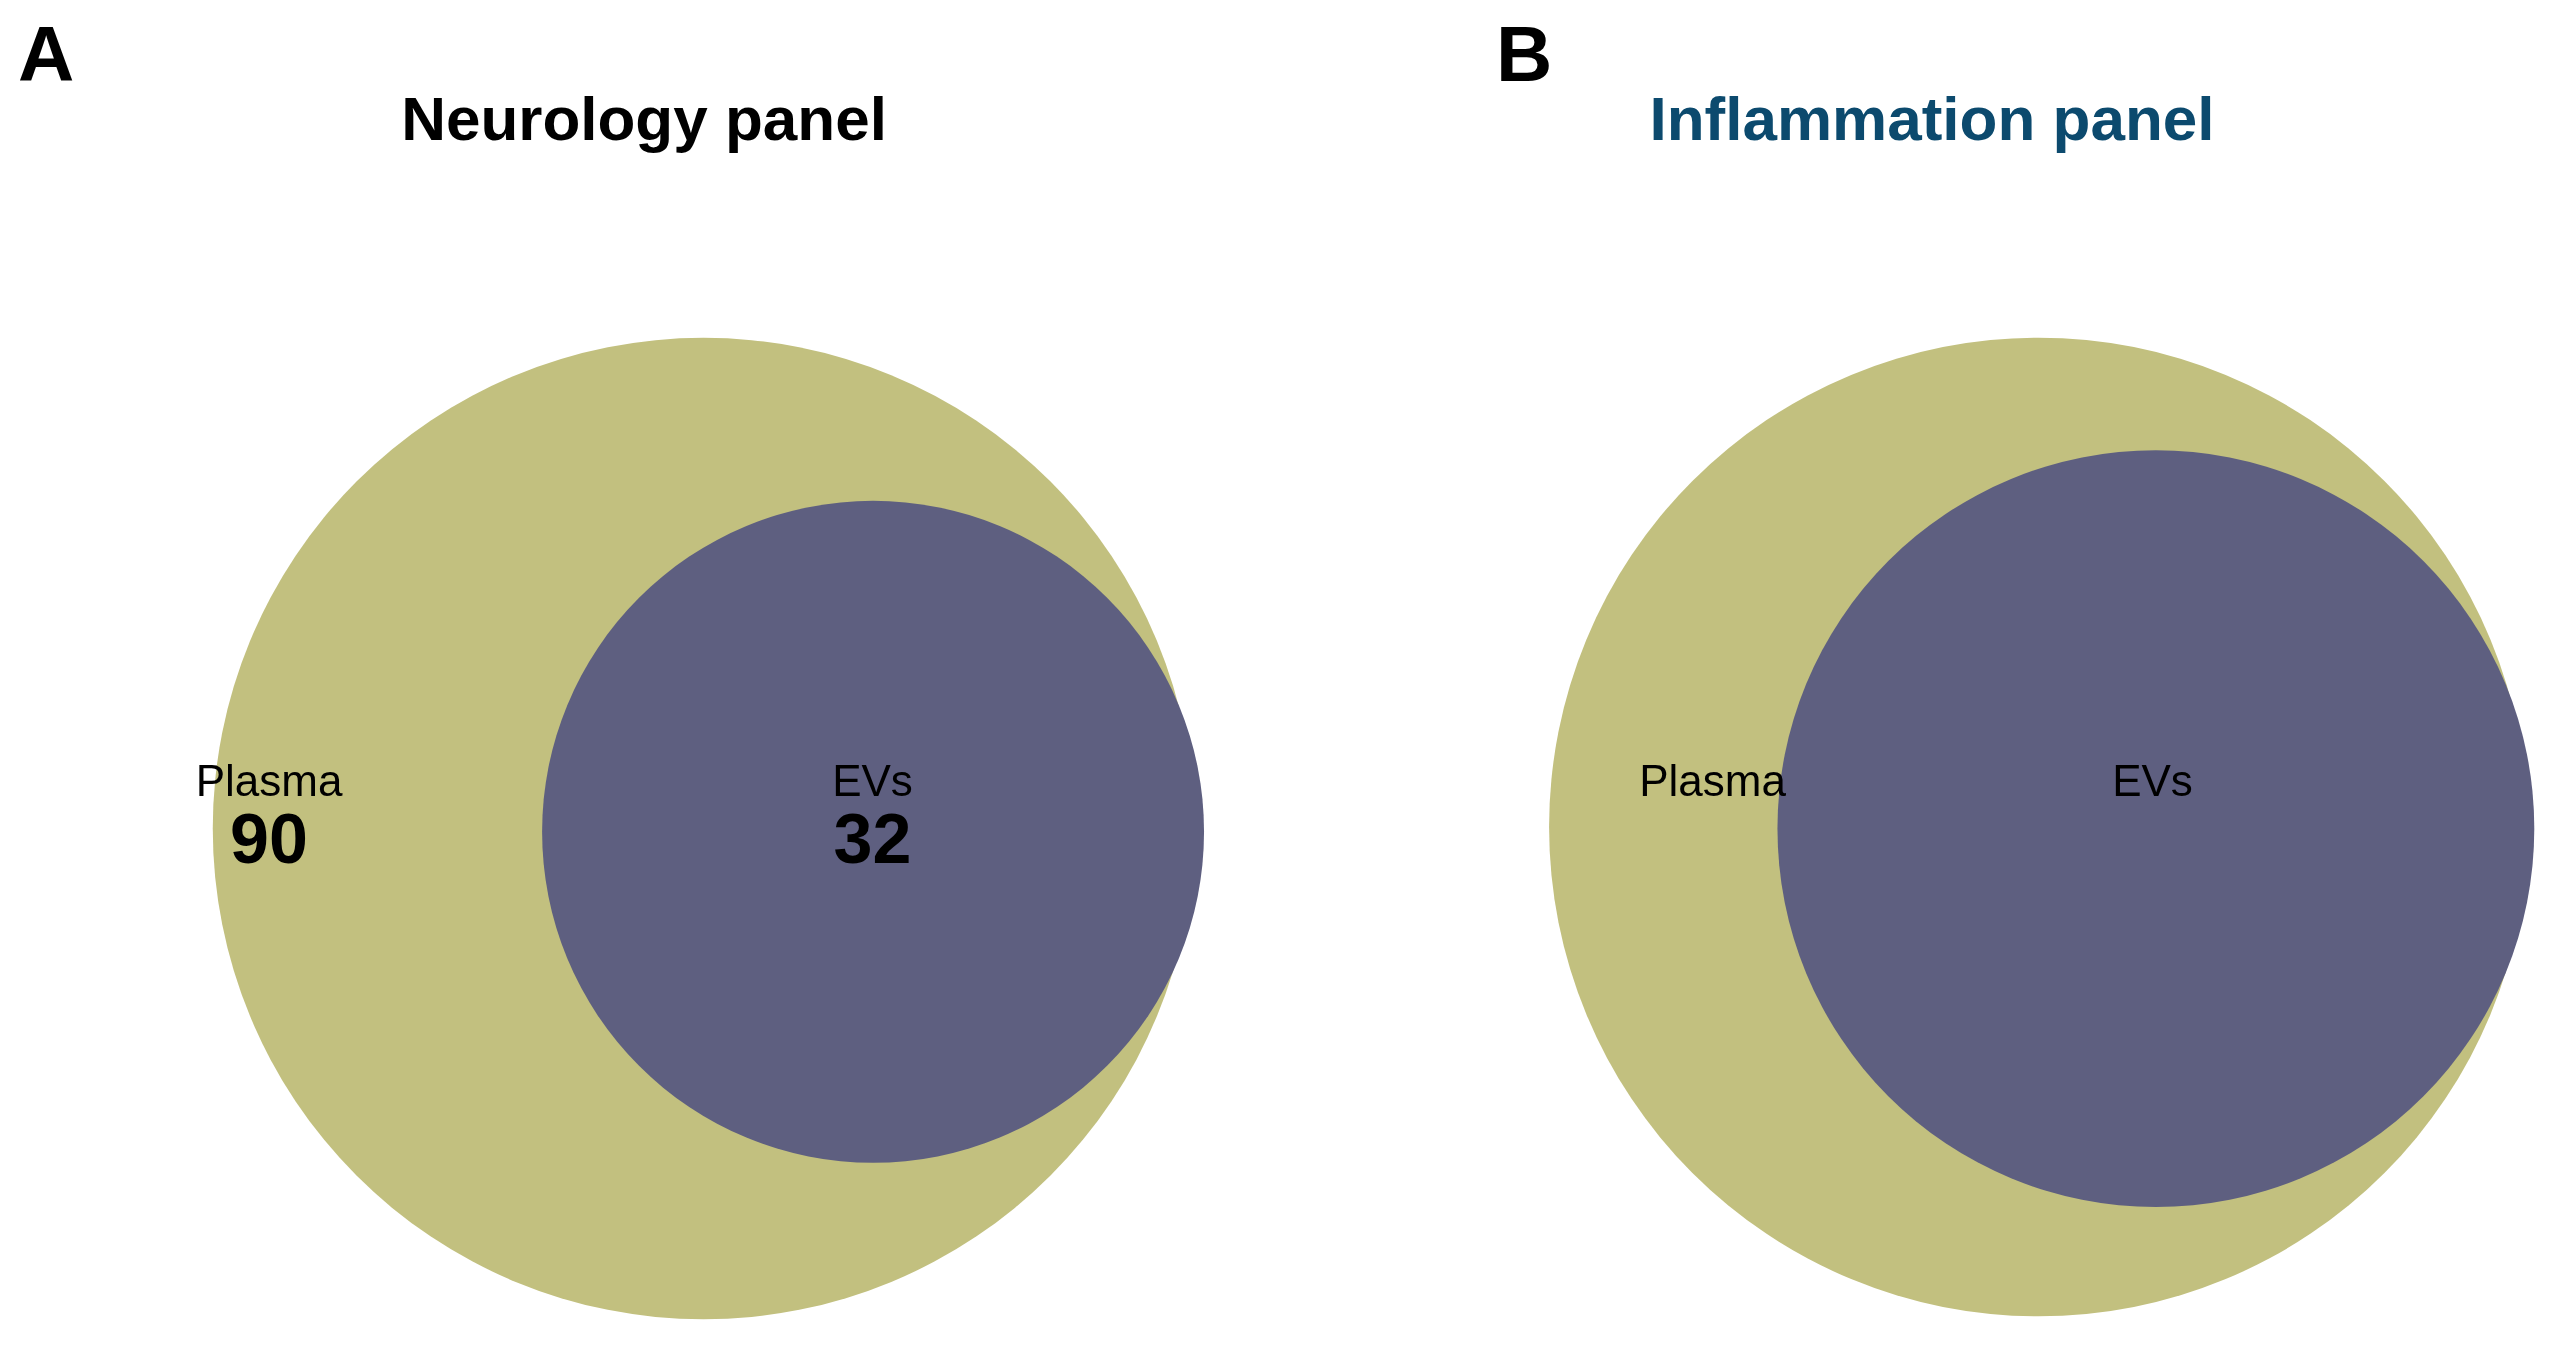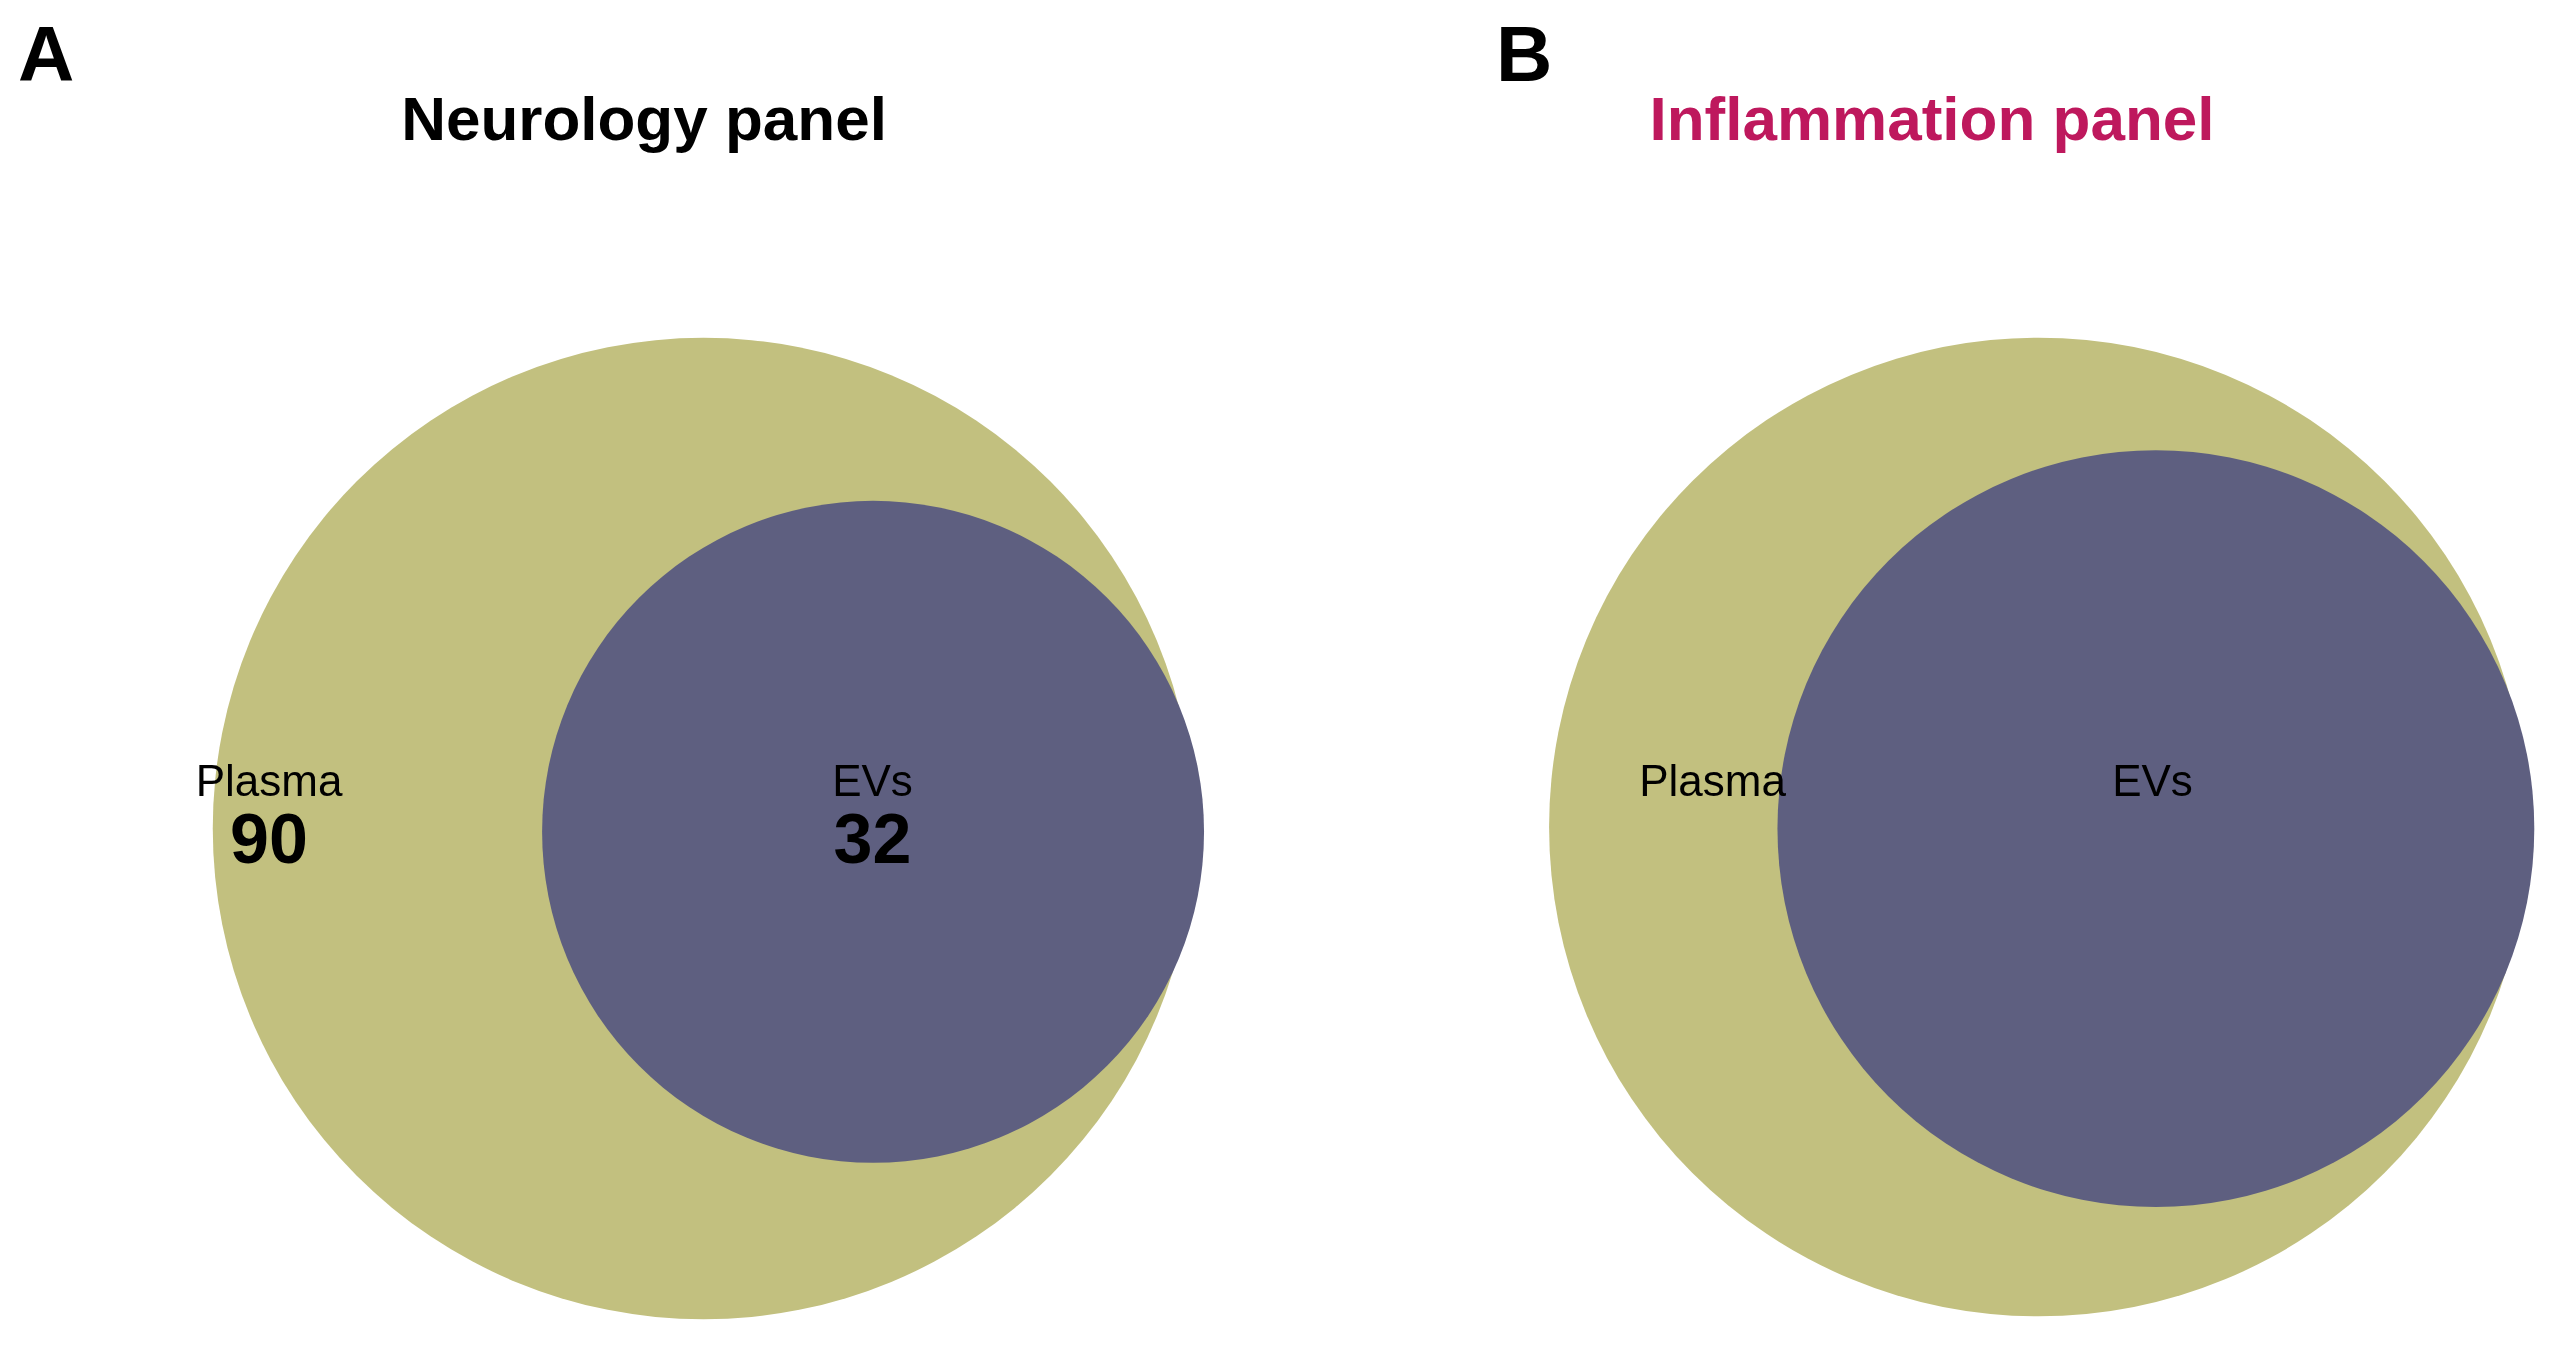--- a/index.html
+++ b/index.html
@@ -110,21 +110,21 @@
         <span class="set-name">EVs</span>
         <span class="set-count">32</span>
       </div>
     </div>
   </div>
 
   <div class="panel" id="panel-b">
 
     <div class="panel-letter" style="left: 208px; top: 14.7px; color: rgb(0, 0, 0);">B</div>
 
-    <div class="panel-title" style="left: 0px; top: 82px; width: 1288px; color: #be185d;">Inflammation panel</div>
+    <div class="panel-title" style="left: 0px; top: 82px; width: 1288px; color: #0c4a6e;">Inflammation panel</div>
 
     <div class="venn-stage">
       <svg class="venn-svg" width="1288" height="1362" viewBox="0 0 1579 1670">
         <circle id="b-plasma-circle" cx="920" cy="1014" r="600" fill="#c2c07f"></circle>
         <circle id="b-evs-circle" cx="1064" cy="1016" r="464" fill="#5e5f80"></circle>
       </svg>
 
       <div class="set-label" style="left: 245px; top: 758px; width: 359px; color: rgb(0, 0, 0);">
         <span class="set-name">Plasma</span>
       </div>

